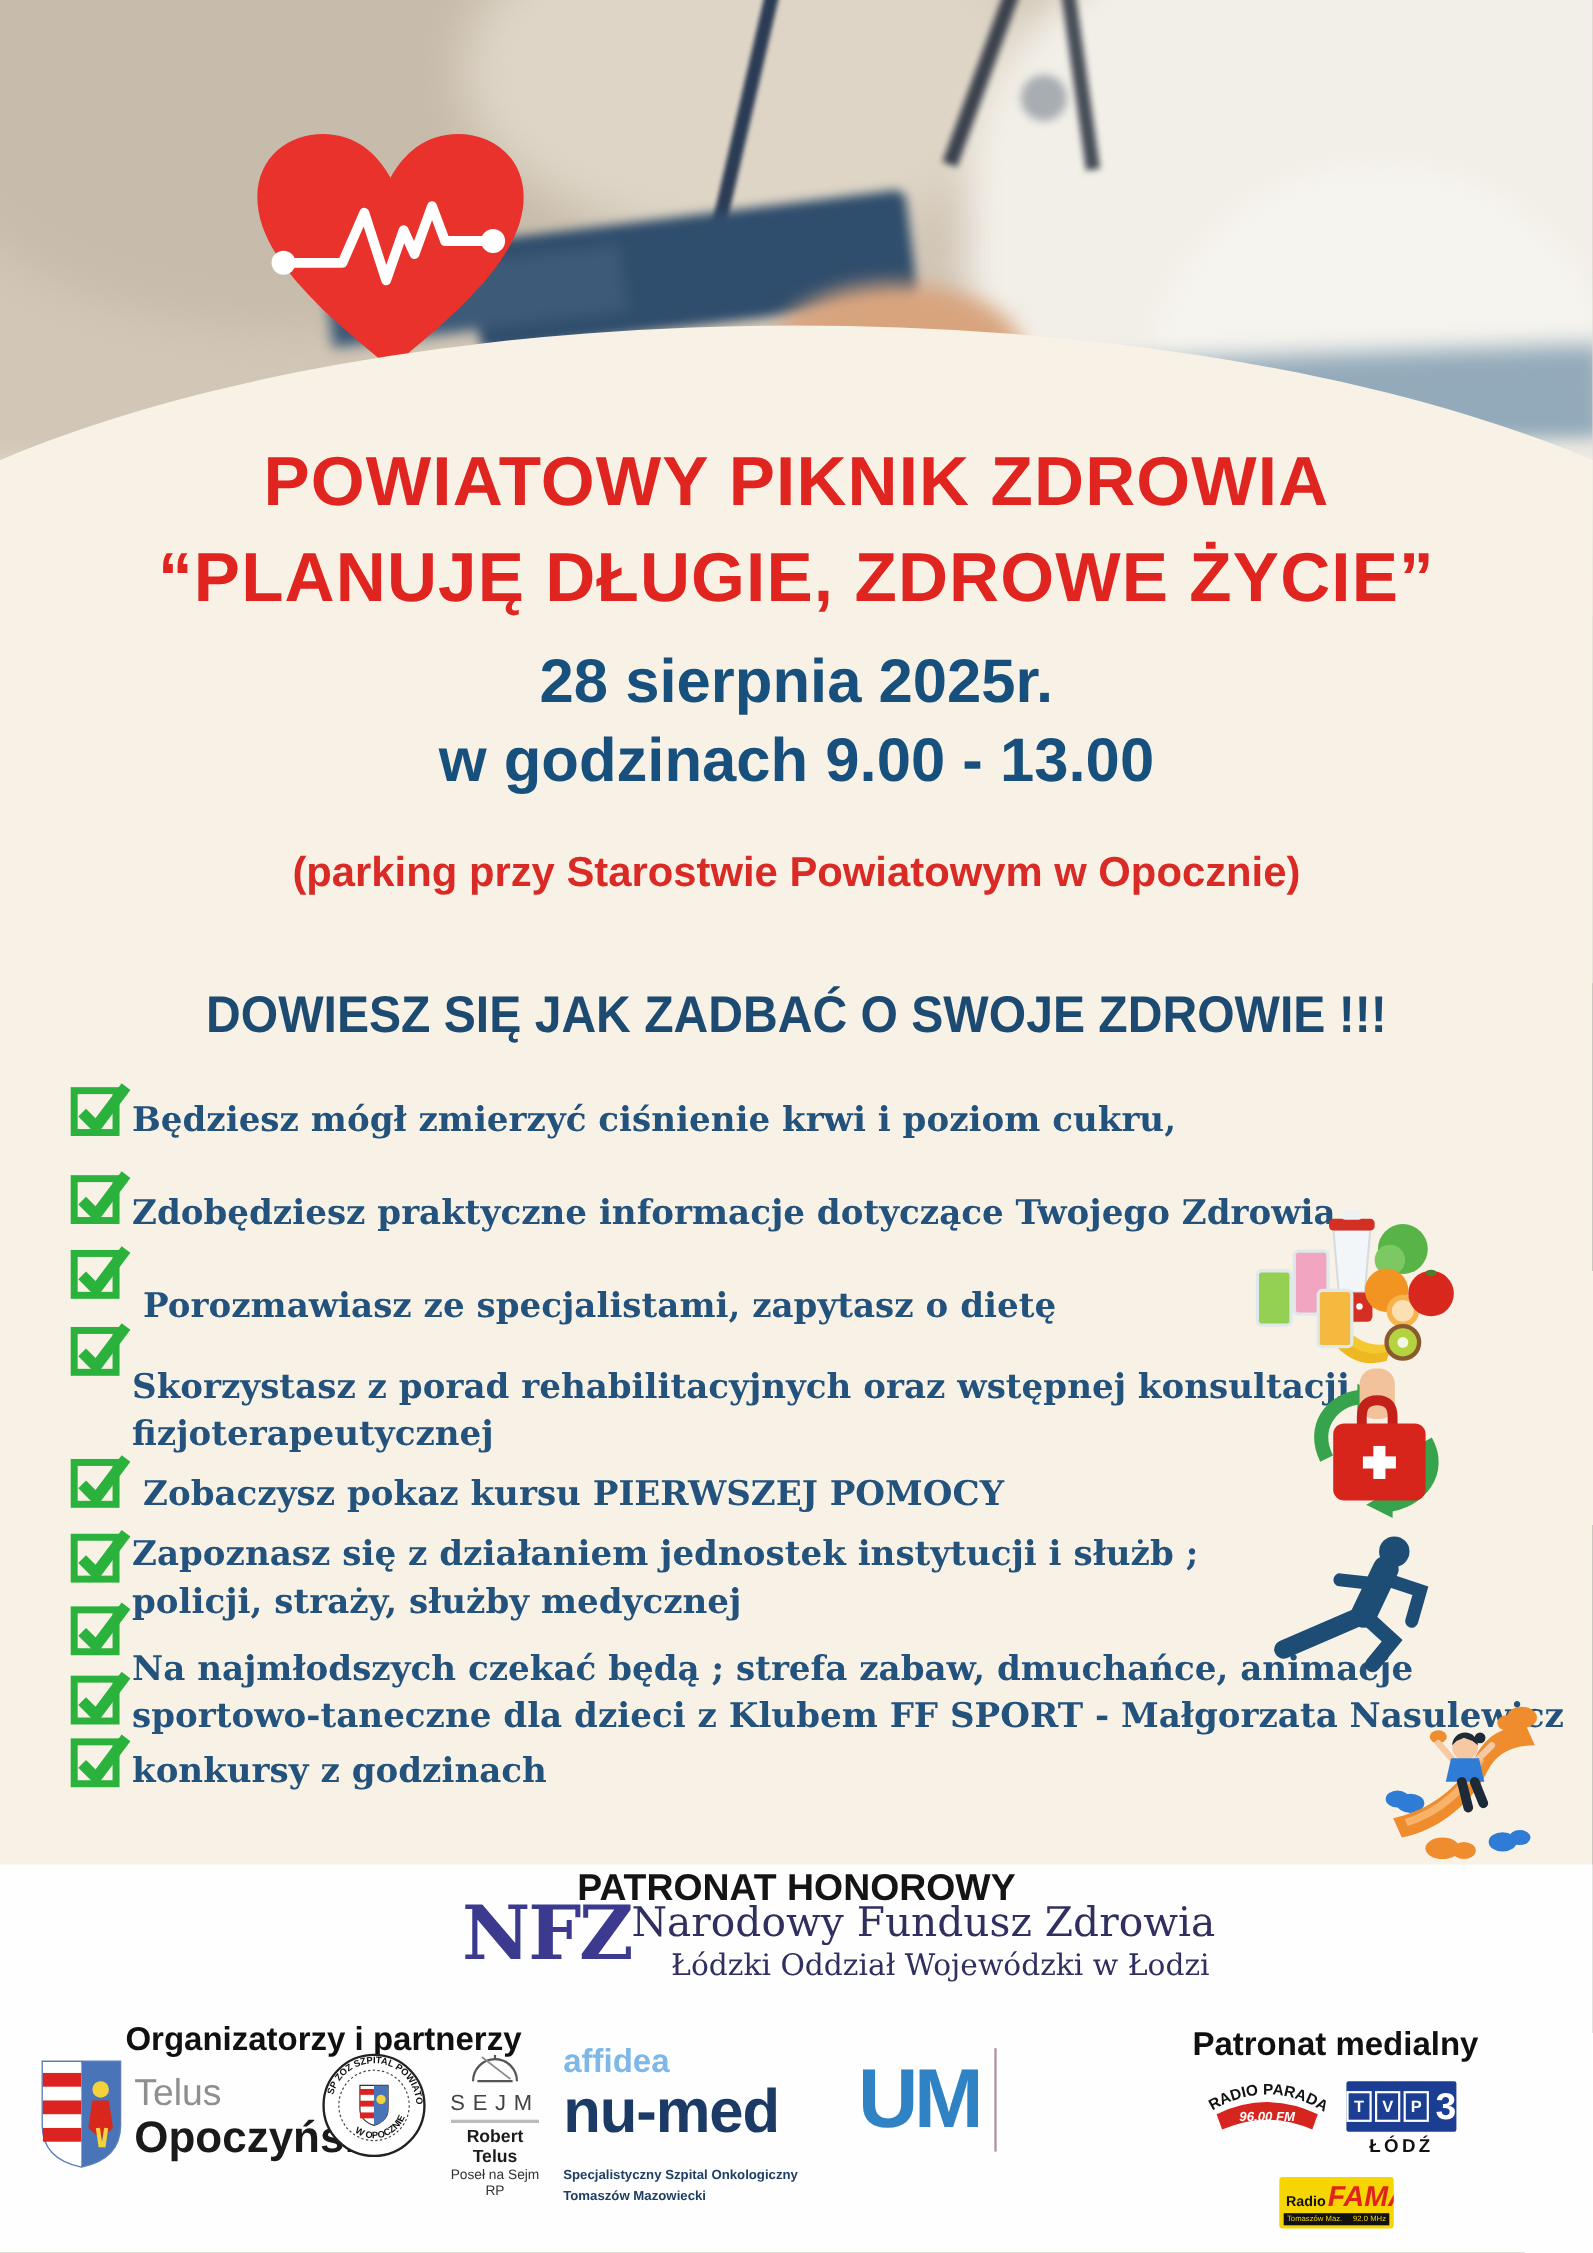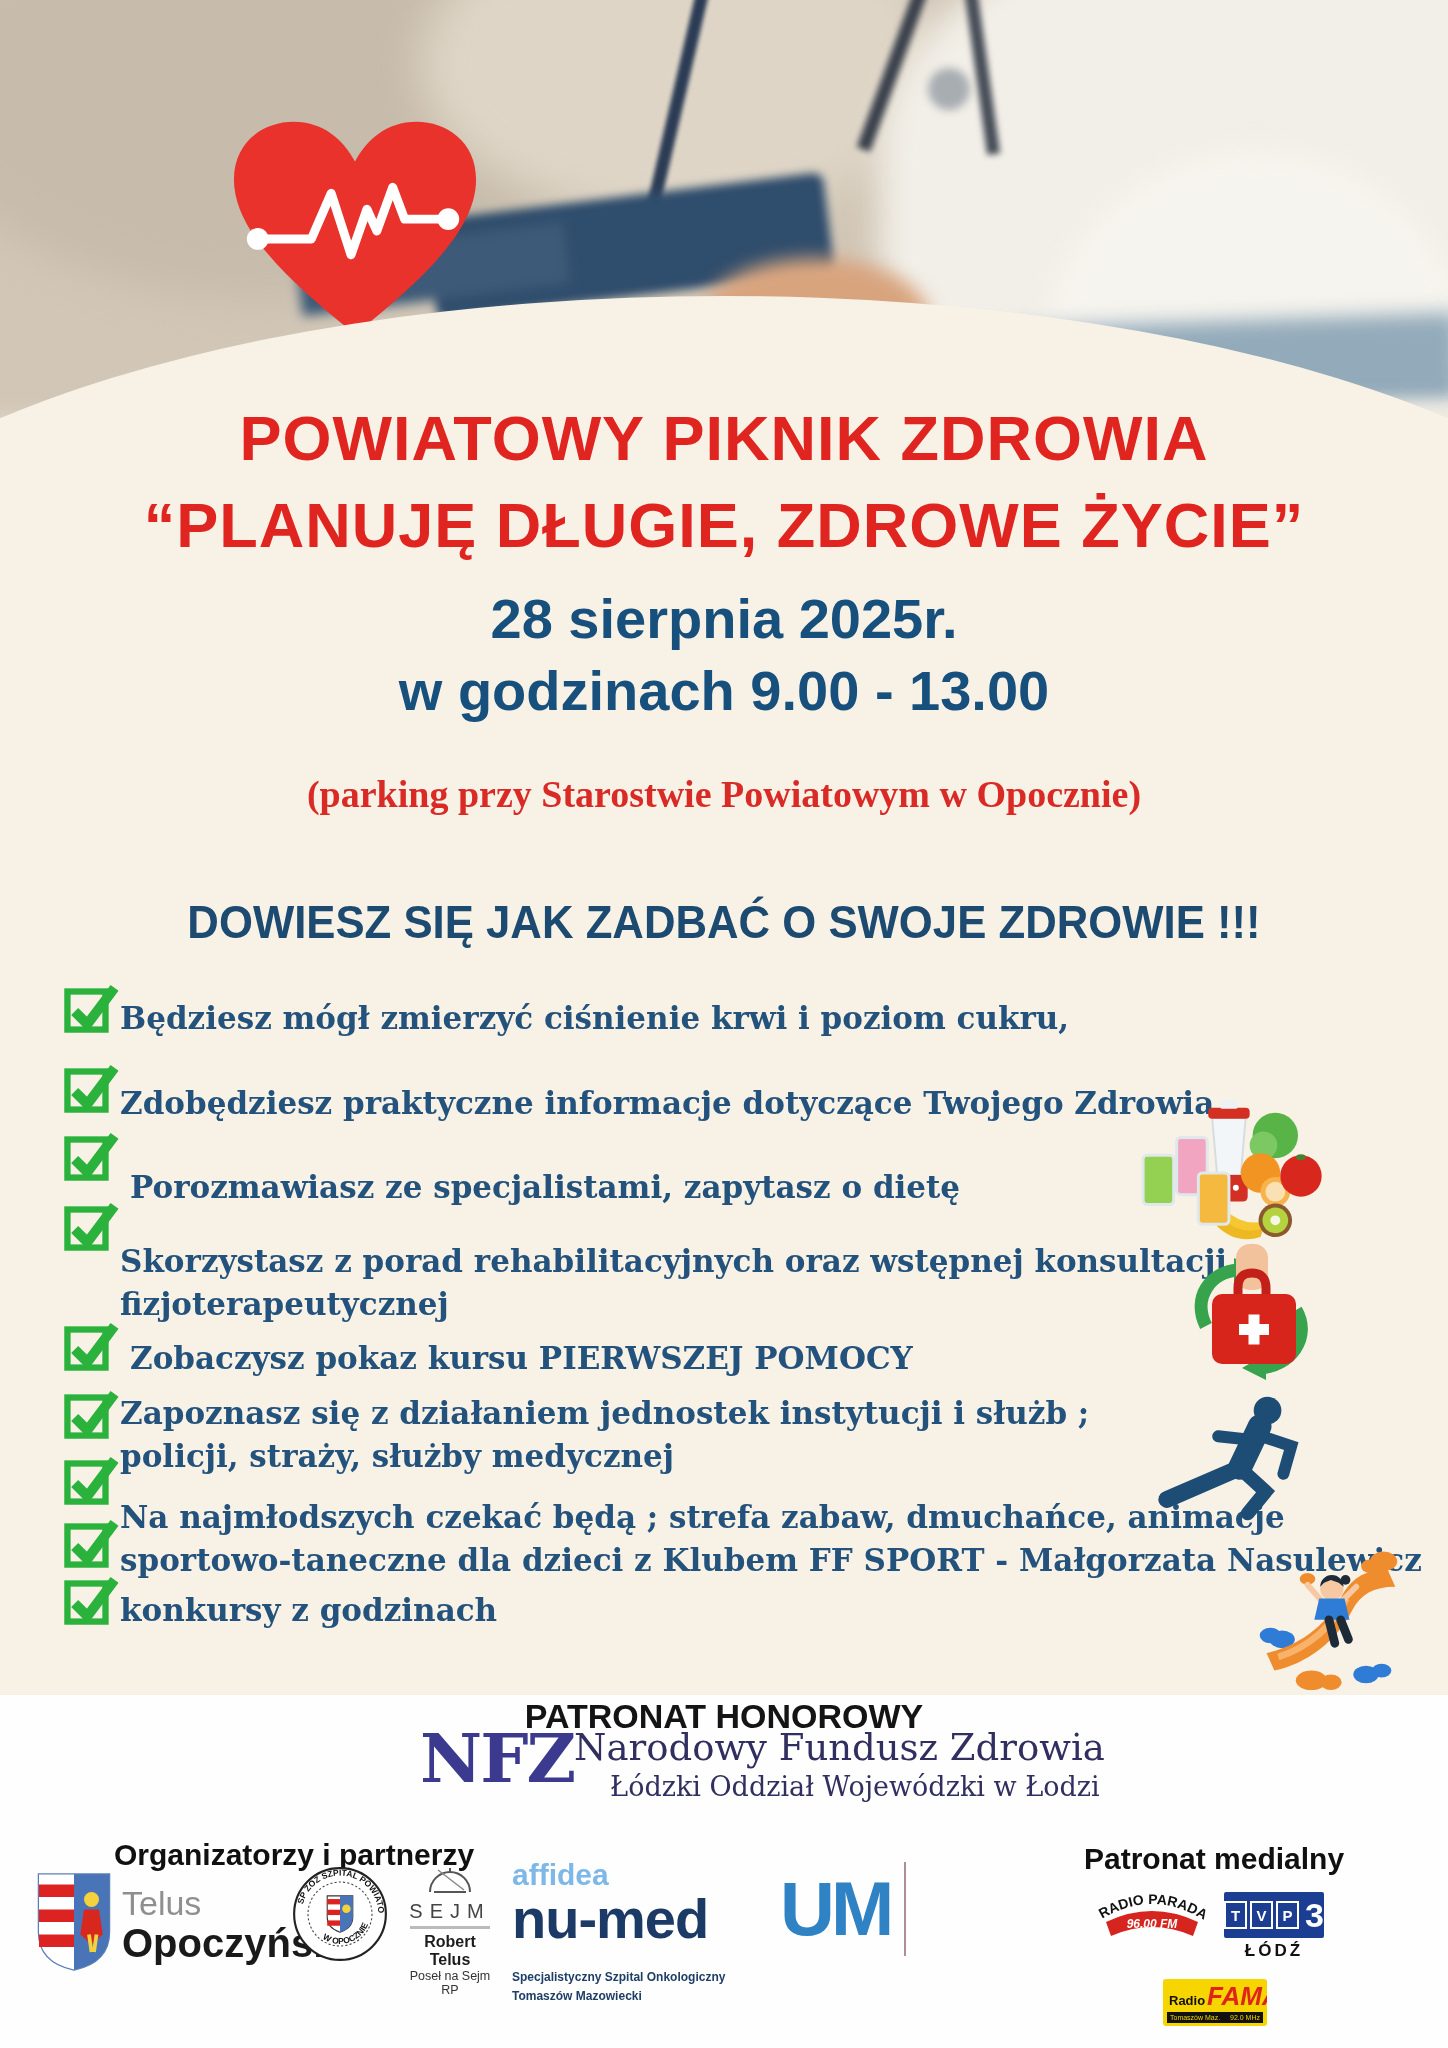--- a/index.html
+++ b/index.html
@@ -30,21 +30,21 @@
 
   .curve{position:absolute;left:-240px;top:296px;width:1928px;height:720px;background:#f8f2e6;border-radius:50%;}
   .bottom-white{position:absolute;left:0;top:1695px;width:1448px;height:353px;background:#fefefe;}
 
   
   .ctr{left:0;width:100%;text-align:center;}
   .title{font-weight:800;color:#e0241f;font-size:63px;letter-spacing:1px;}
   .t1{top:402px;} .t2{top:489px;}
   .date{font-weight:800;color:#18507d;font-size:56px;}
   .d1{top:586px;} .d2{top:658px;}
-  .parking{top:772px;font-size:38px;font-weight:600;color:#d92a26;font-family:Liberation Serif, serif;}
+  .parking{top:772px;font-size:38px;font-weight:600;color:#d92a26;}
   .dowiesz{top:894px;font-size:47px;font-weight:800;color:#1c4a70;transform:scaleX(.93);}
 
   
   .chk{left:62px;width:58px;height:56px;}
   .citem{left:120px;font-family:"DejaVu Serif",serif;font-size:31px;font-weight:600;color:#23527d;
          line-height:43px;white-space:pre-line;}
 
   
   .ill-smoothie{left:1125px;top:1098px;width:198px;height:148px;}
   .ill-firstaid{left:1175px;top:1238px;width:152px;height:160px;}

